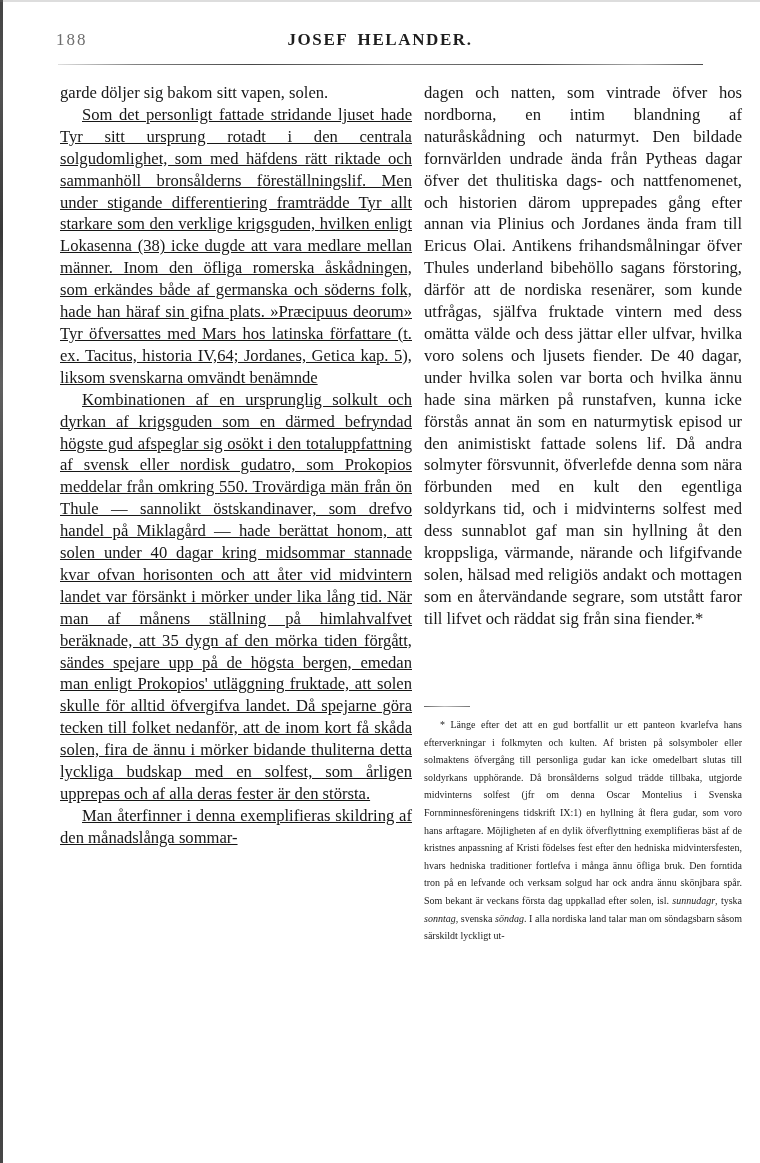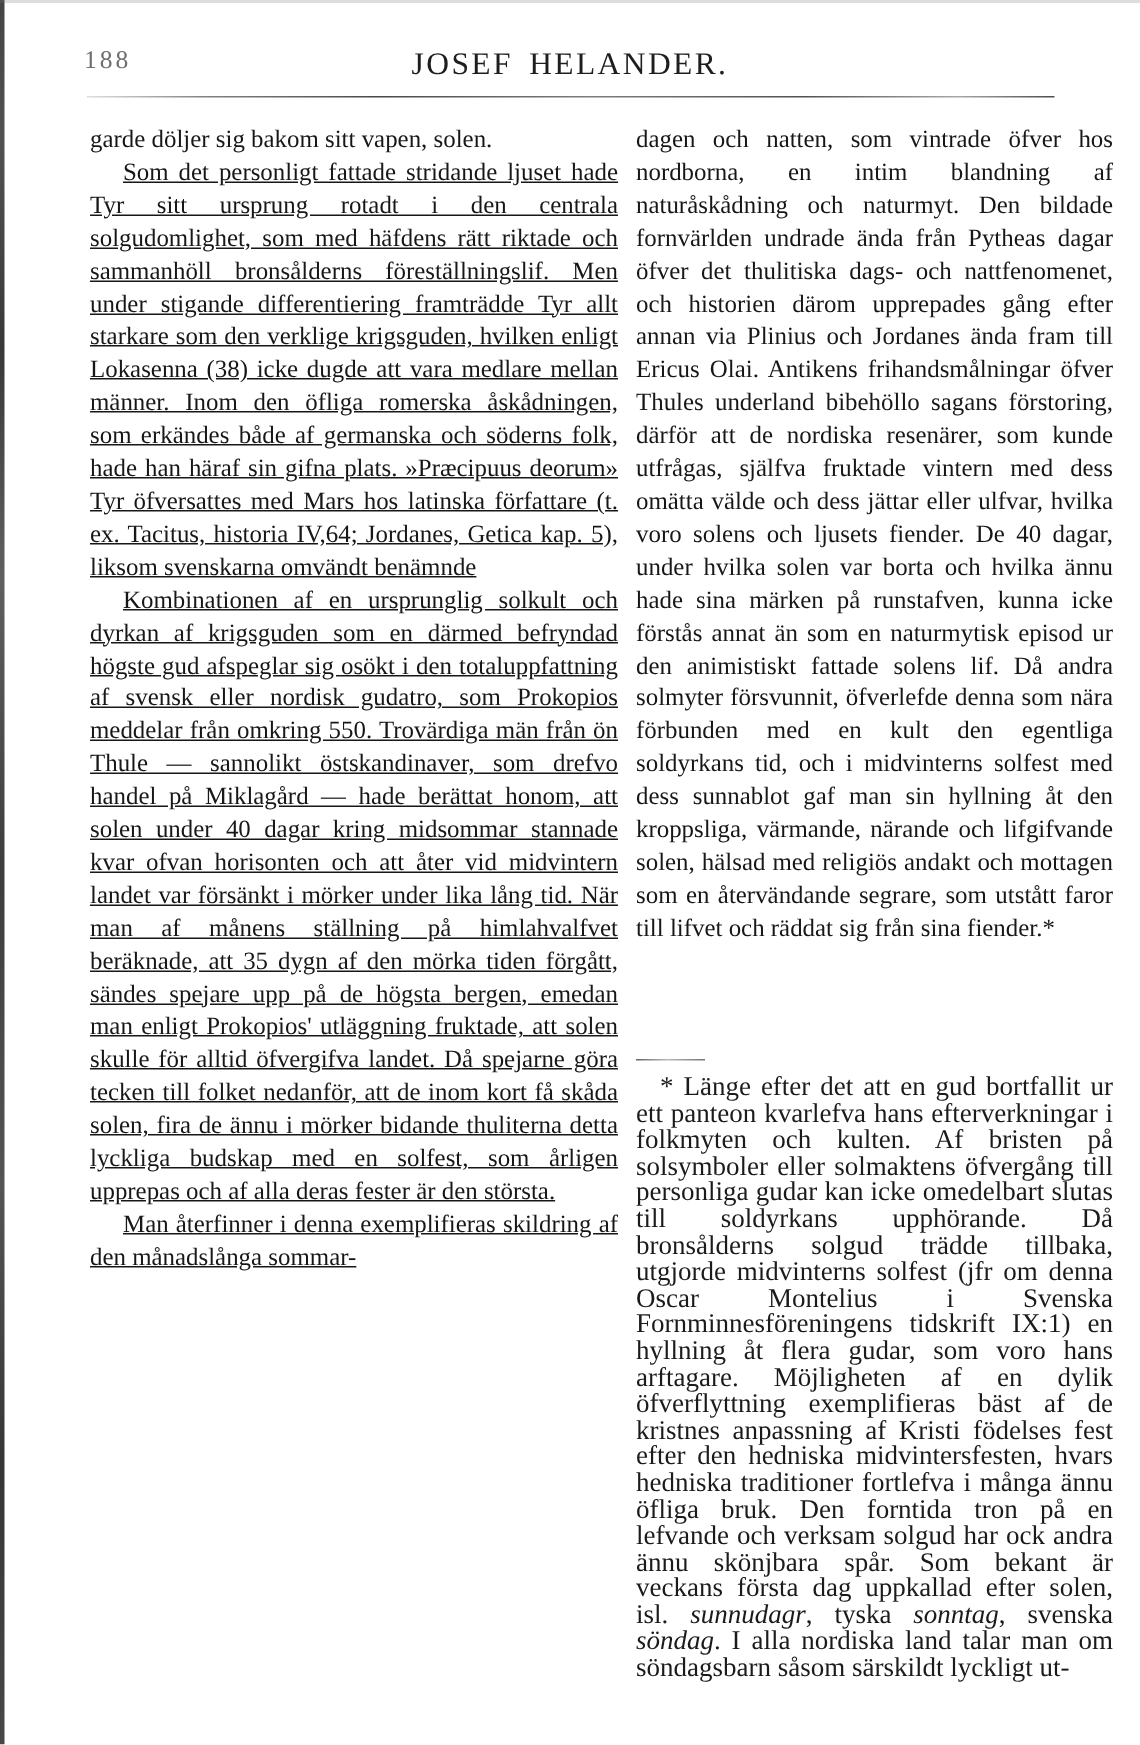--- a/index.html
+++ b/index.html
@@ -58,24 +58,25 @@
     letter-spacing: 2px;
     color: #6e6e6e;
     font-family: "Liberation Serif", serif;
   }
   .head-title {
     position: absolute;
     left: 0;
     top: 0;
     width: 648px;
     text-align: center;
-    font-size: 21px;
+    font-size: 17px;
     letter-spacing: 1.6px;
     color: #1e1e1e;
     word-spacing: 4px;
+    font-weight: bold;
   }
   .head-rule {
     position: absolute;
     left: 58px;
     top: 64px;
     width: 645px;
     height: 1px;
     background: linear-gradient(to right,
       rgba(190,190,190,.5) 0%, rgba(90,90,90,.75) 12%,
       rgba(40,40,40,.85) 30%, rgba(70,70,70,.7) 52%,
@@ -112,21 +113,21 @@
   }
   .fn-rule {
     width: 46px;
     height: 1px;
     background: linear-gradient(to right,
       rgba(60,60,60,.8) 0%, rgba(130,130,130,.55) 45%,
       rgba(70,70,70,.75) 100%);
     margin-bottom: 9px;
   }
   .footnote {
-    font-size: 18px;
+    font-size: 10px;
     line-height: 17.6px;
     text-align: justify;
     color: #1b1b1b;
   }
   .footnote p { margin: 0; text-indent: 16px; }
   .ital { font-style: italic; }
 </style>
 </head>
 <body>
 

